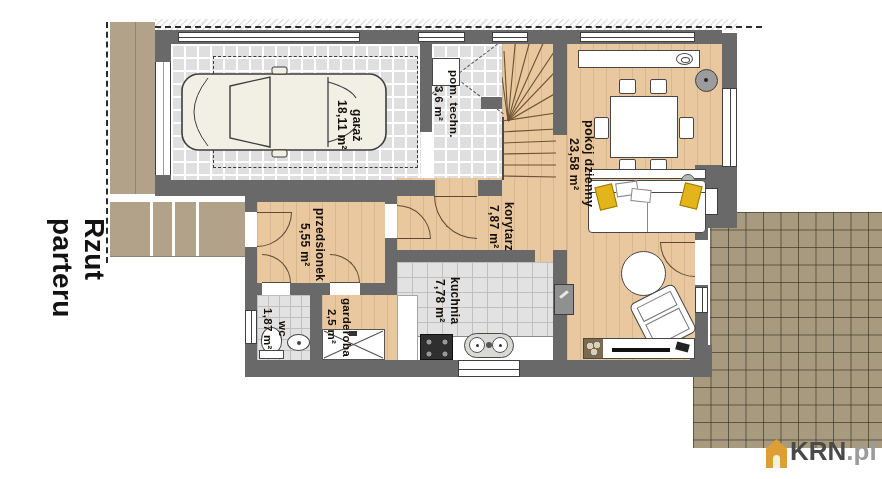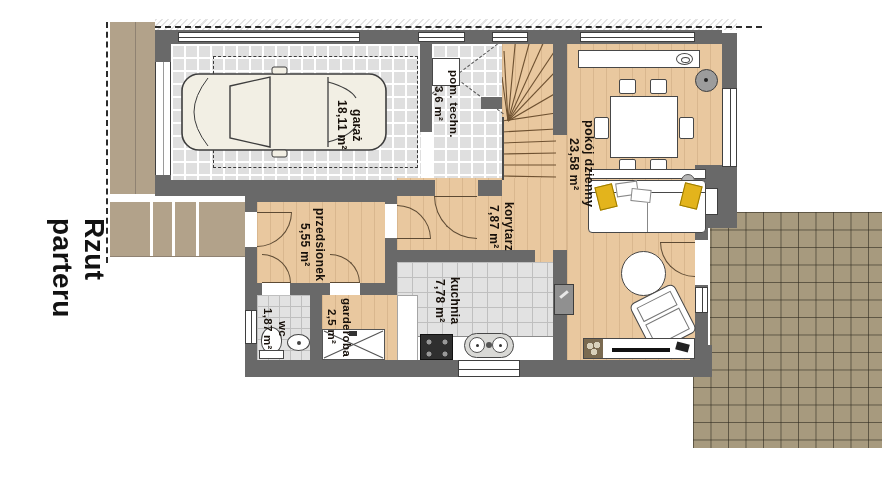--- a/index.html
+++ b/index.html
@@ -264,14 +264,19 @@
     <span>garderoba</span>
     <span>2,5 m²</span>
   </div>
   <div class="vlabel" style="left:432px;top:264px;height:74px;">
     <span>kuchnia</span>
     <span>7,78 m²</span>
   </div>
 
   <div class="plan-title" style="left:46px;top:218px;height:162px;">Rzut parteru</div>
 
+  <div class="wm">
+    <div class="wm-icon"></div>
+    <span class="wm-brand">KRN</span>
+    <span class="wm-suffix">.pl</span>
+  </div>
 
 </div>
 
 </body></html>

